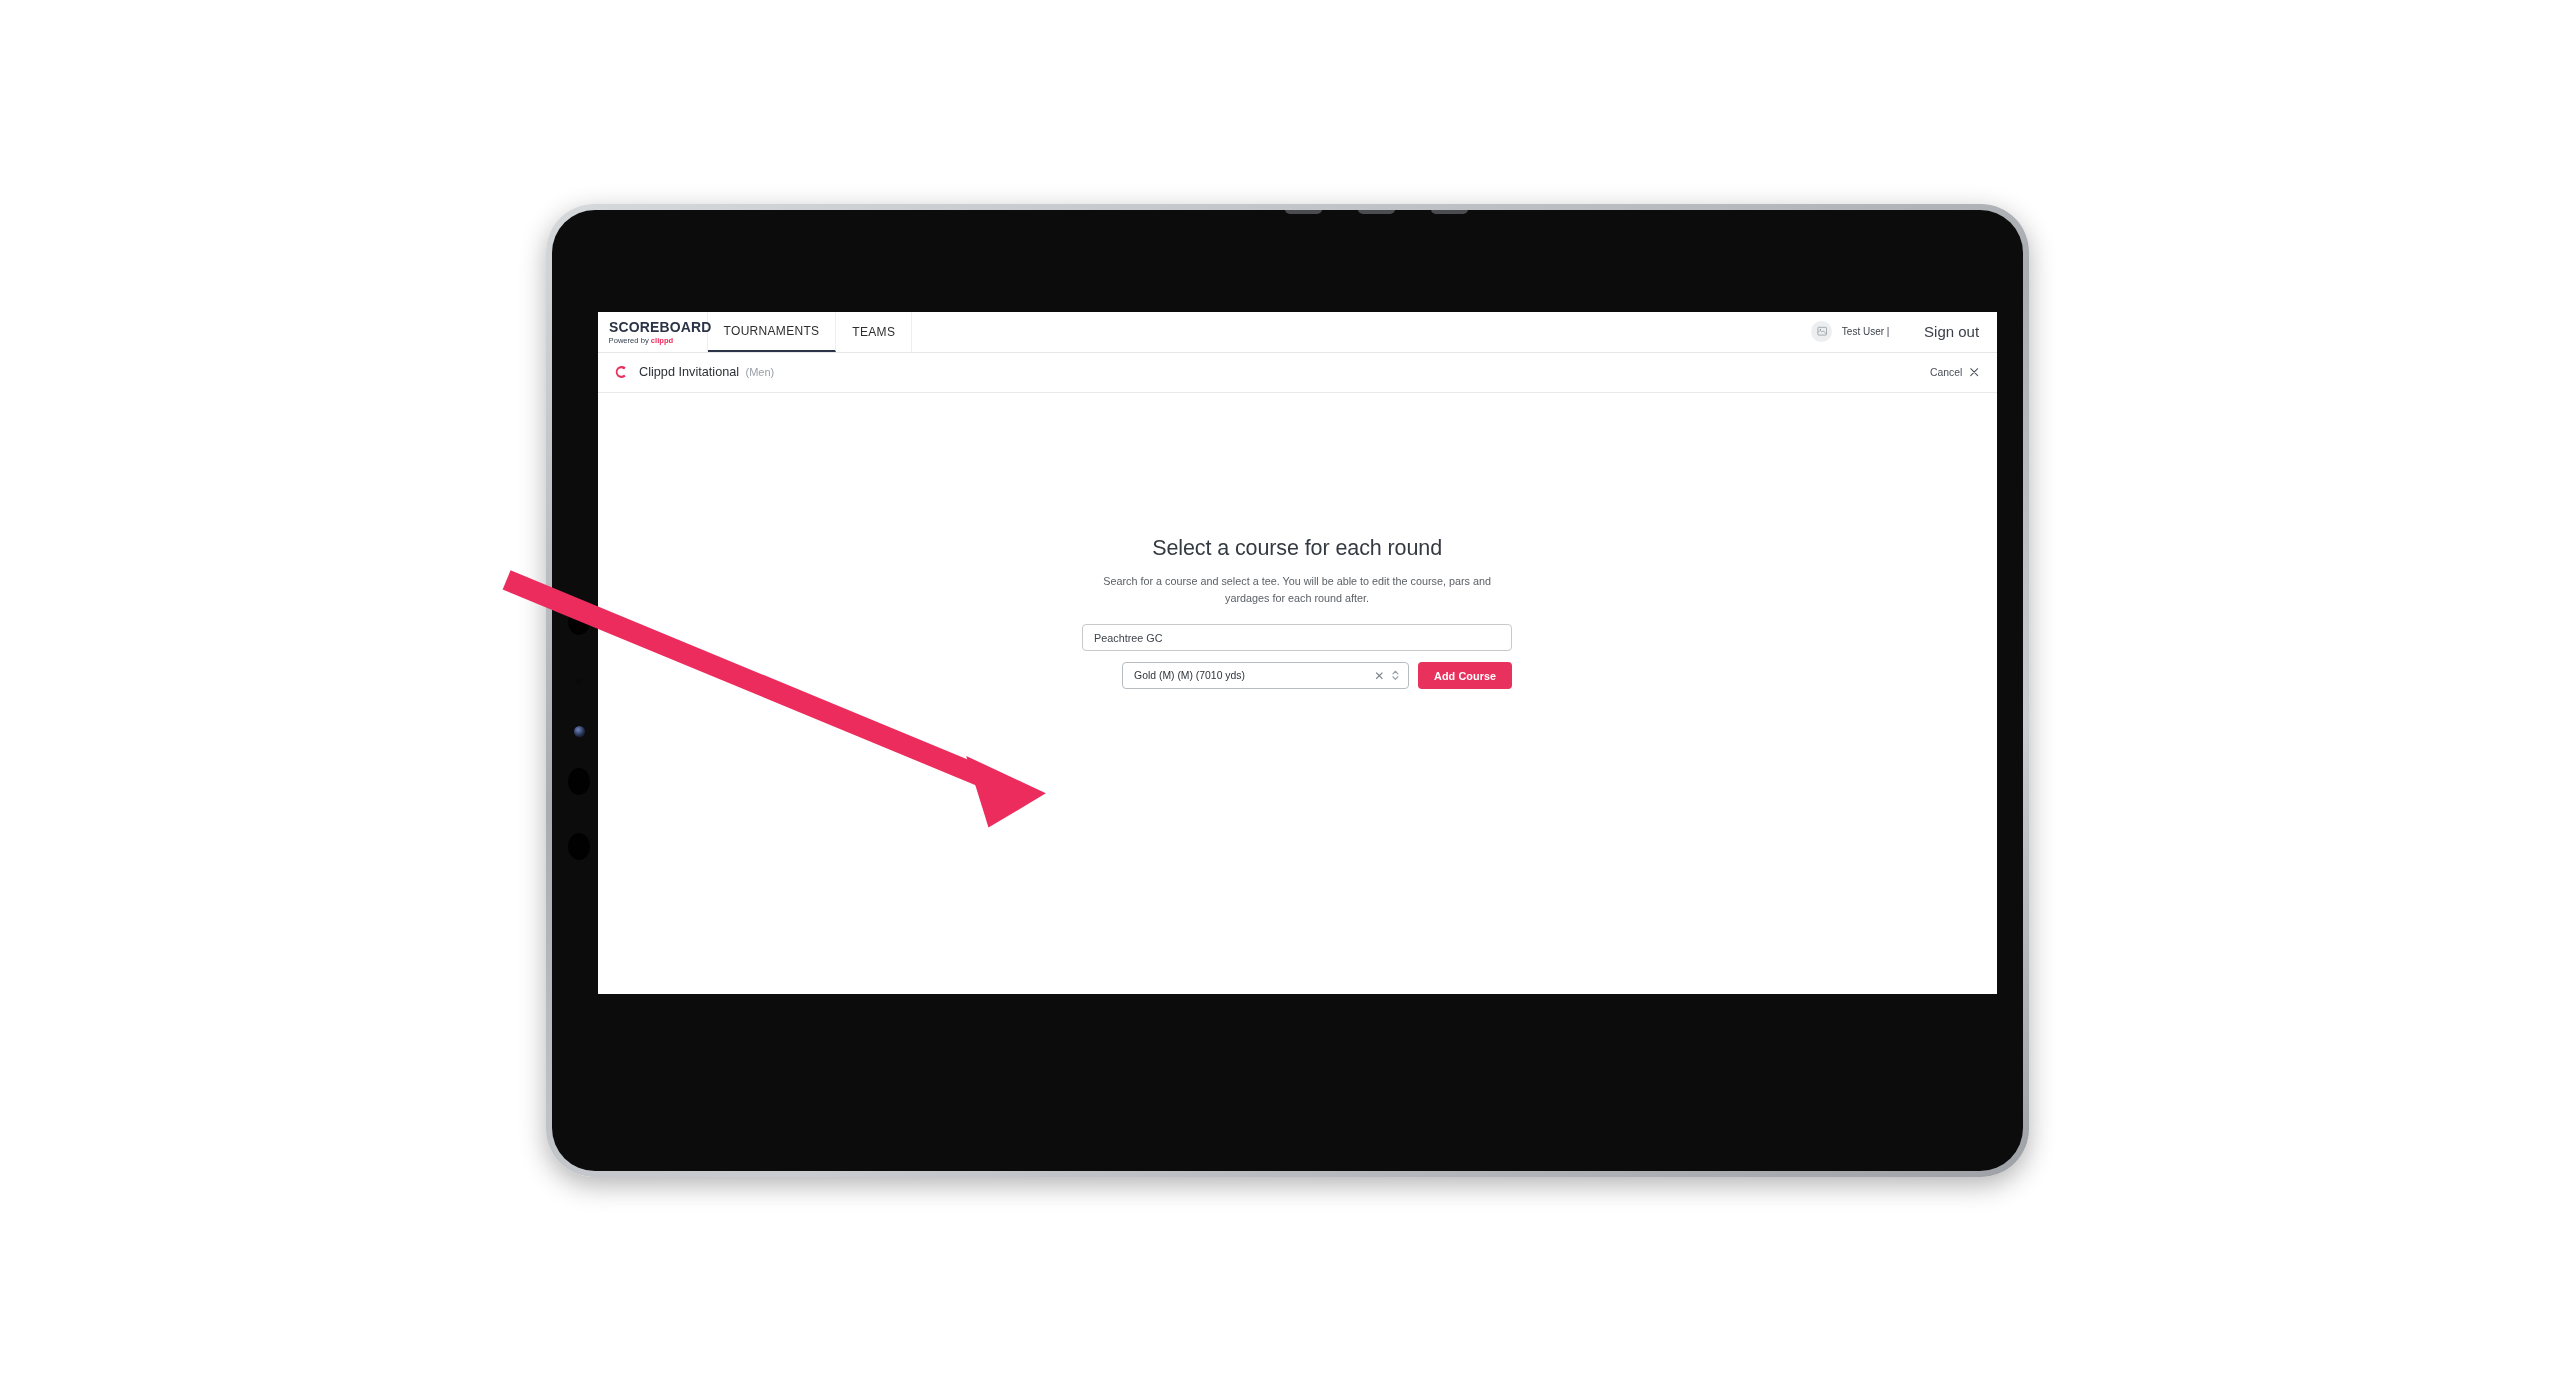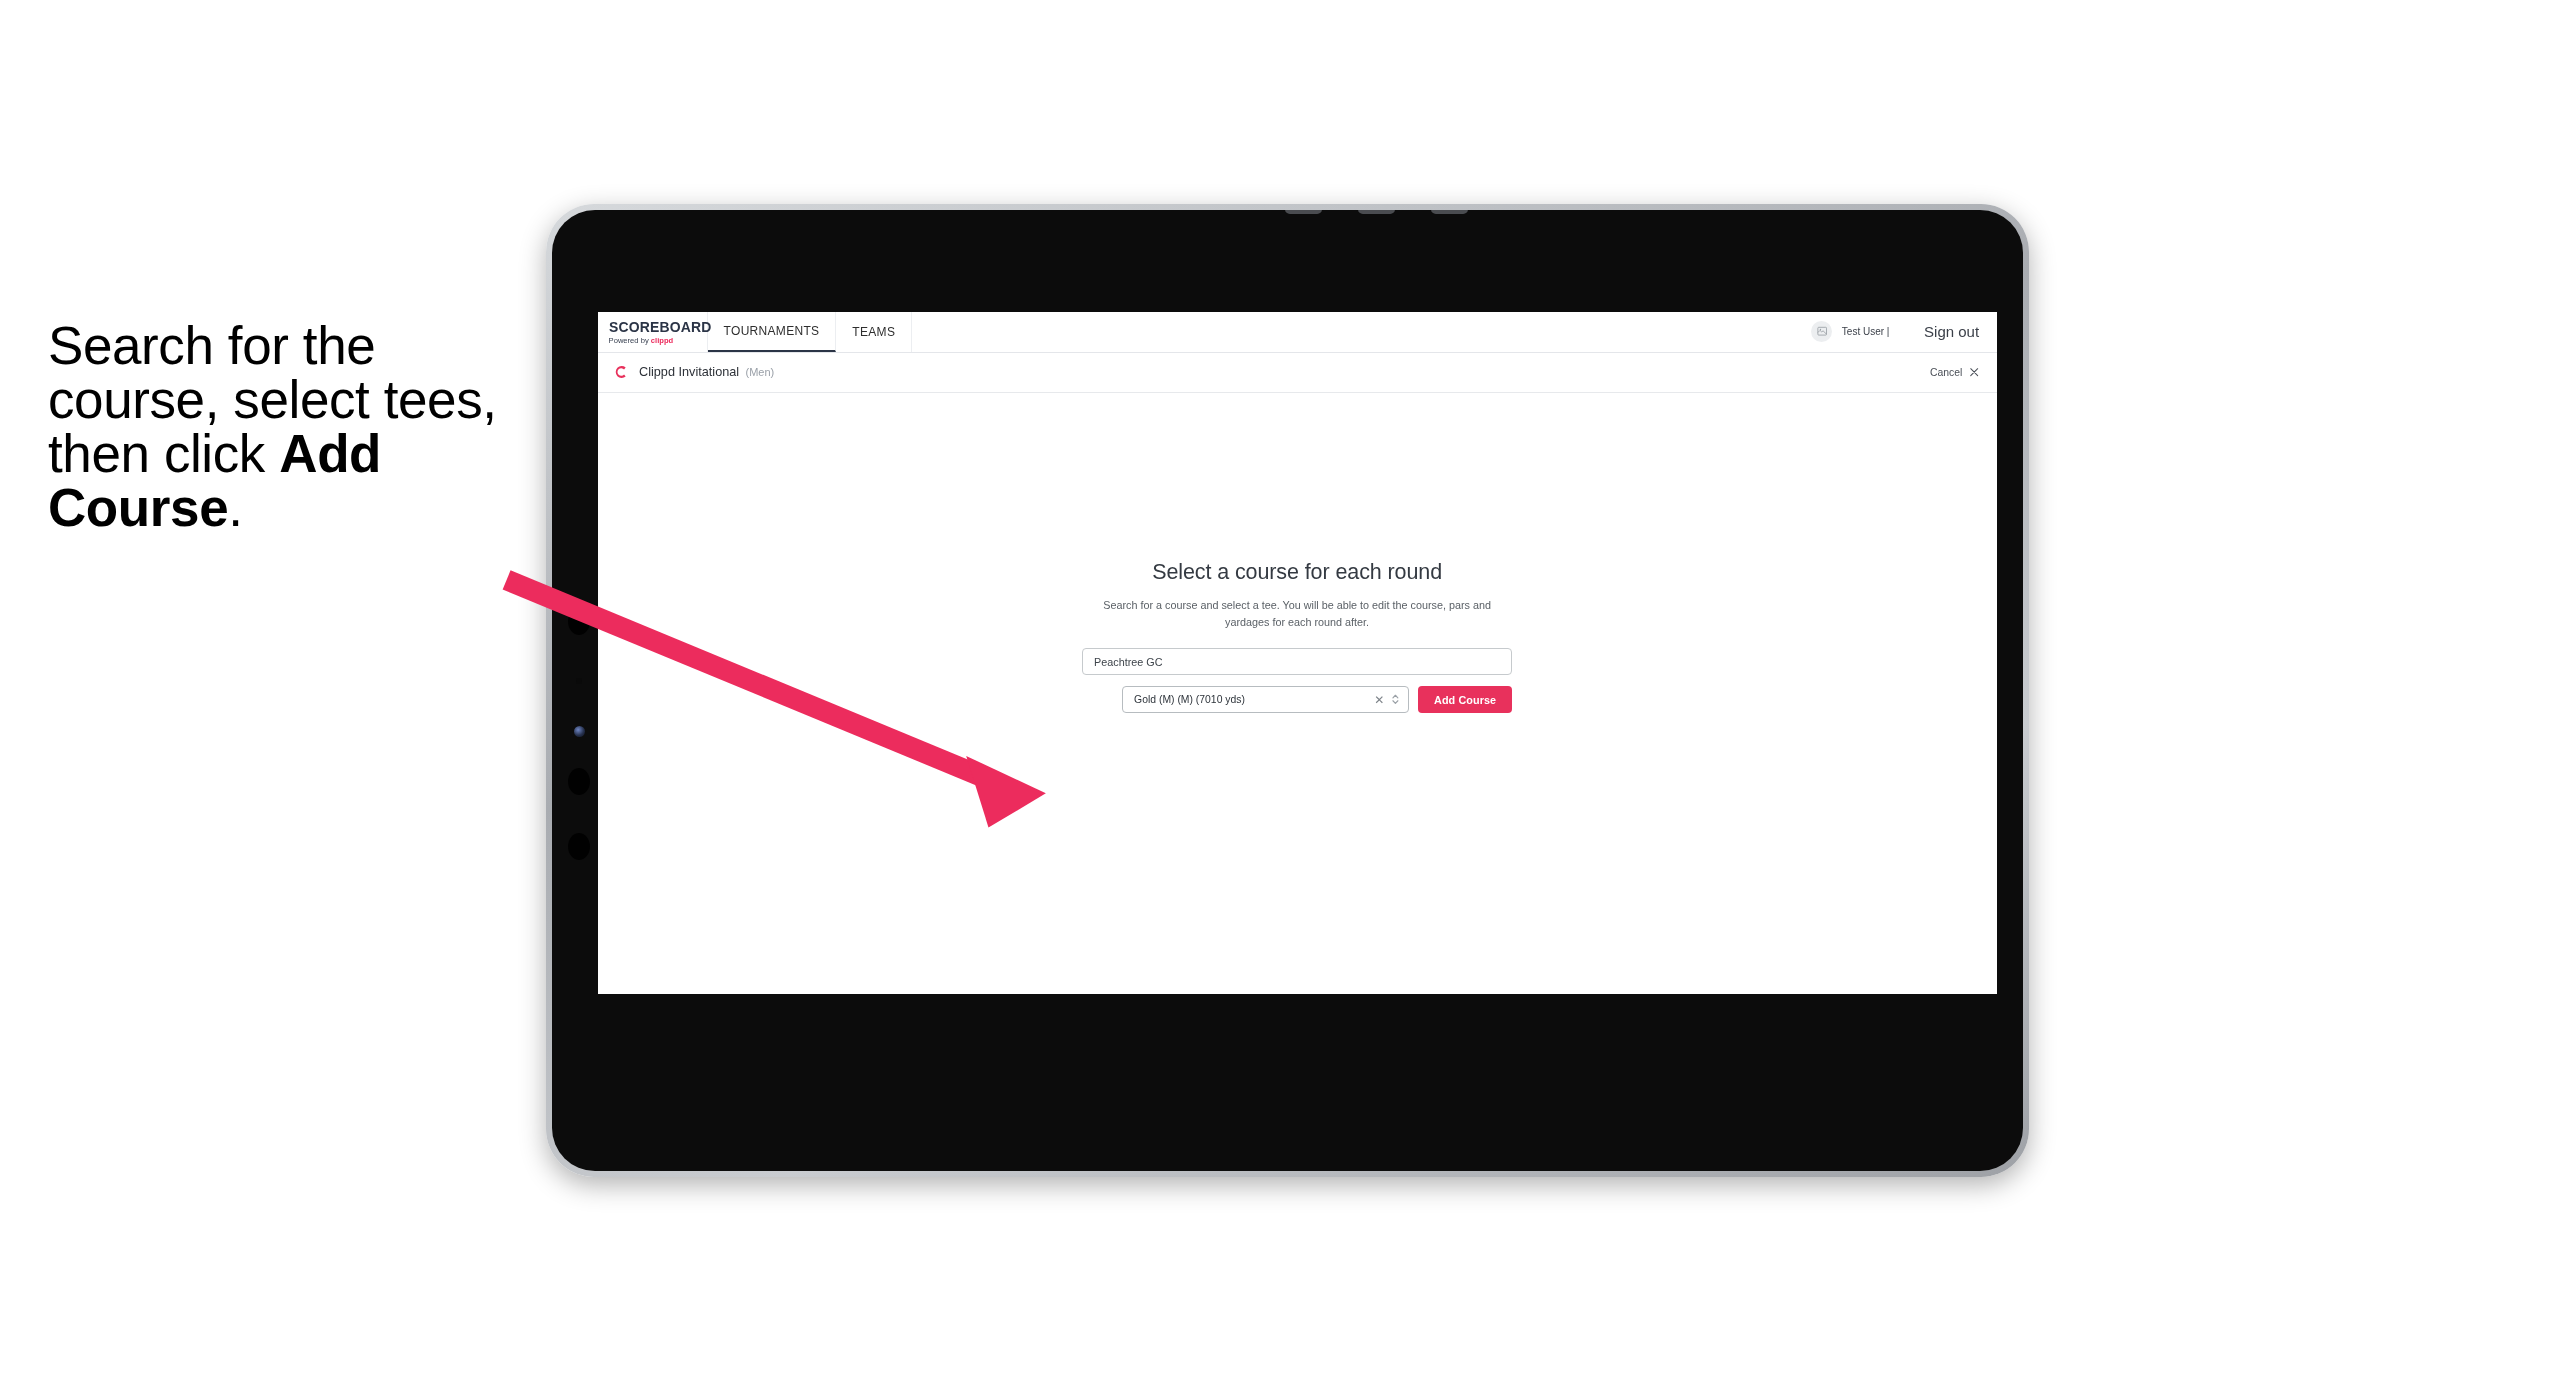--- a/index.html
+++ b/index.html
@@ -182,21 +182,20 @@
     font-weight: 600;
   }
 
   
   .main-panel {
     position: relative;
     height: calc(100% - 115px);
     background: #ffffff;
     display: flex;
     justify-content: center;
-    margin-top: 24px;
   }
   .course-card {
     width: 440px;
     margin-top: 143px;
     text-align: center;
   }
   .card-title {
     font-size: 21.5px;
     color: #343a42;
     font-weight: 400;
@@ -276,23 +275,20 @@
     width: 2576px; height: 1386px;
     pointer-events: none;
   }
 </style>
 </head>
 <body>
 
 <div id="stage">
 
   <div class="instructions">
-    <div class="instr-block para1">
-      <span>Search for the course, select tees, then click </span><span class="bold">Add Course</span><span>.</span>
-    </div>
   </div>
 
   <div class="tablet">
     <div class="tablet-inner">
 
       <div class="hw top-notch-1"></div>
       <div class="hw top-notch-2"></div>
       <div class="hw top-notch-3"></div>
       <div class="hw cam-a"></div>
       <div class="hw dot"></div>

